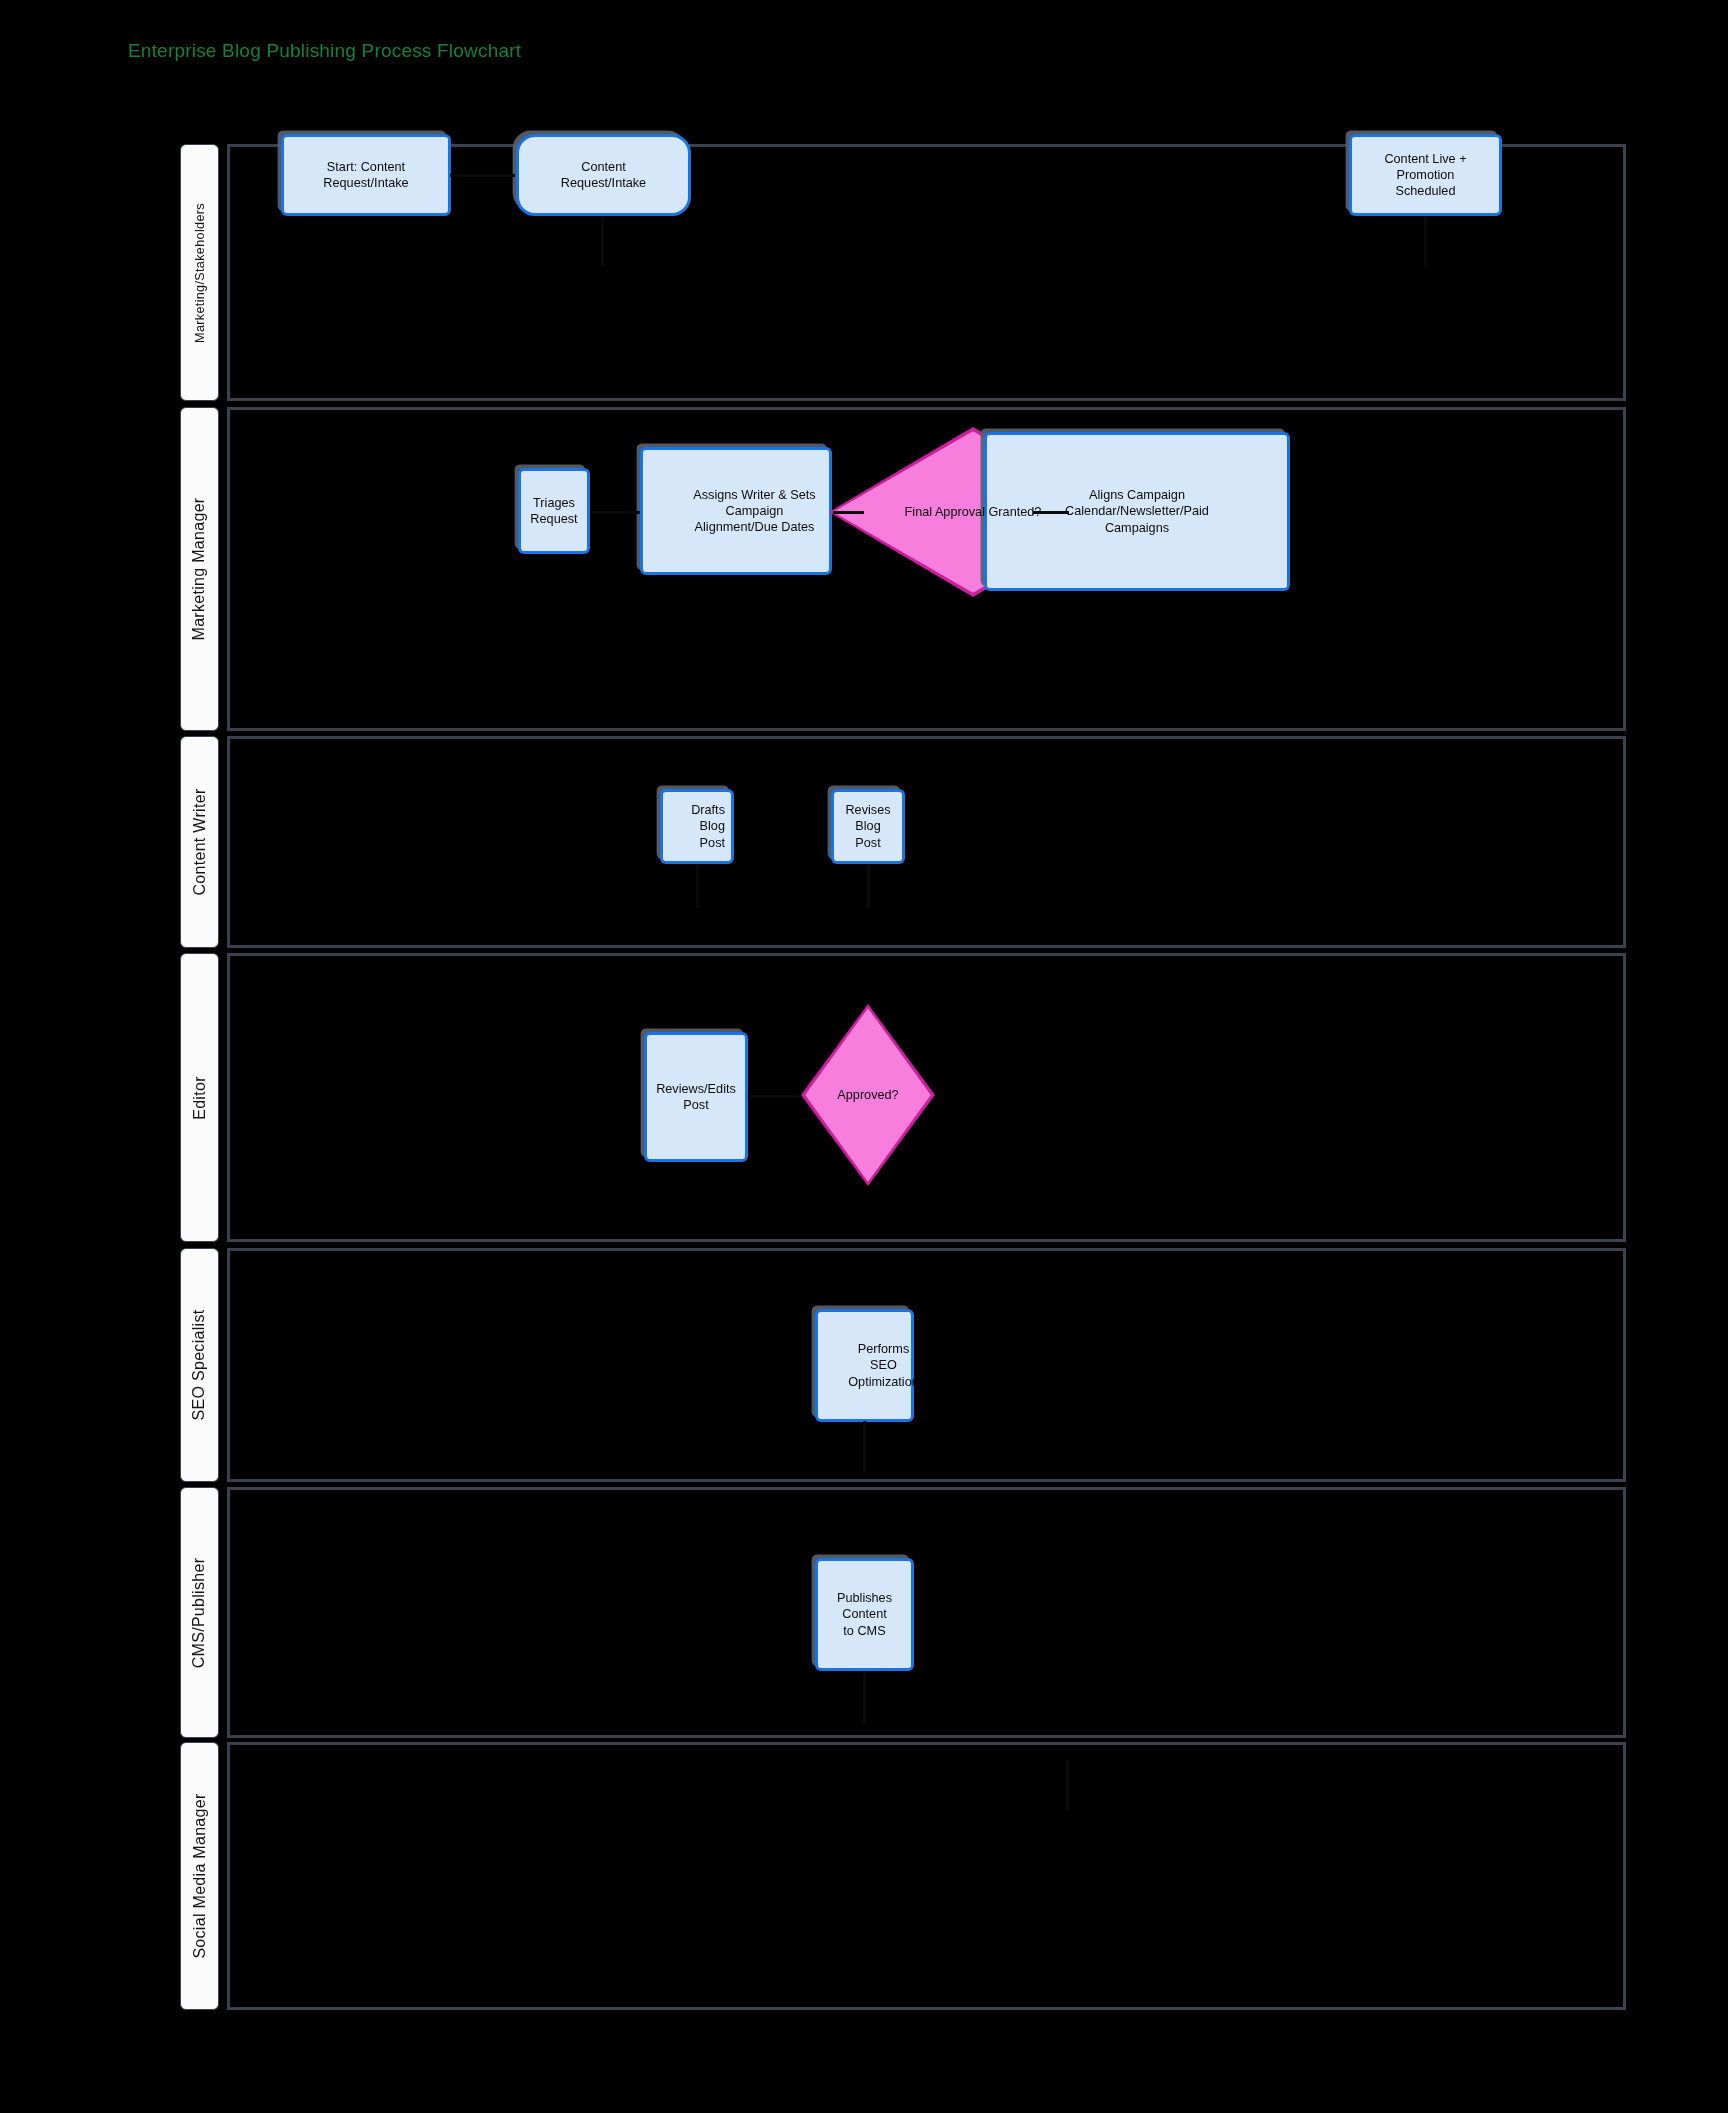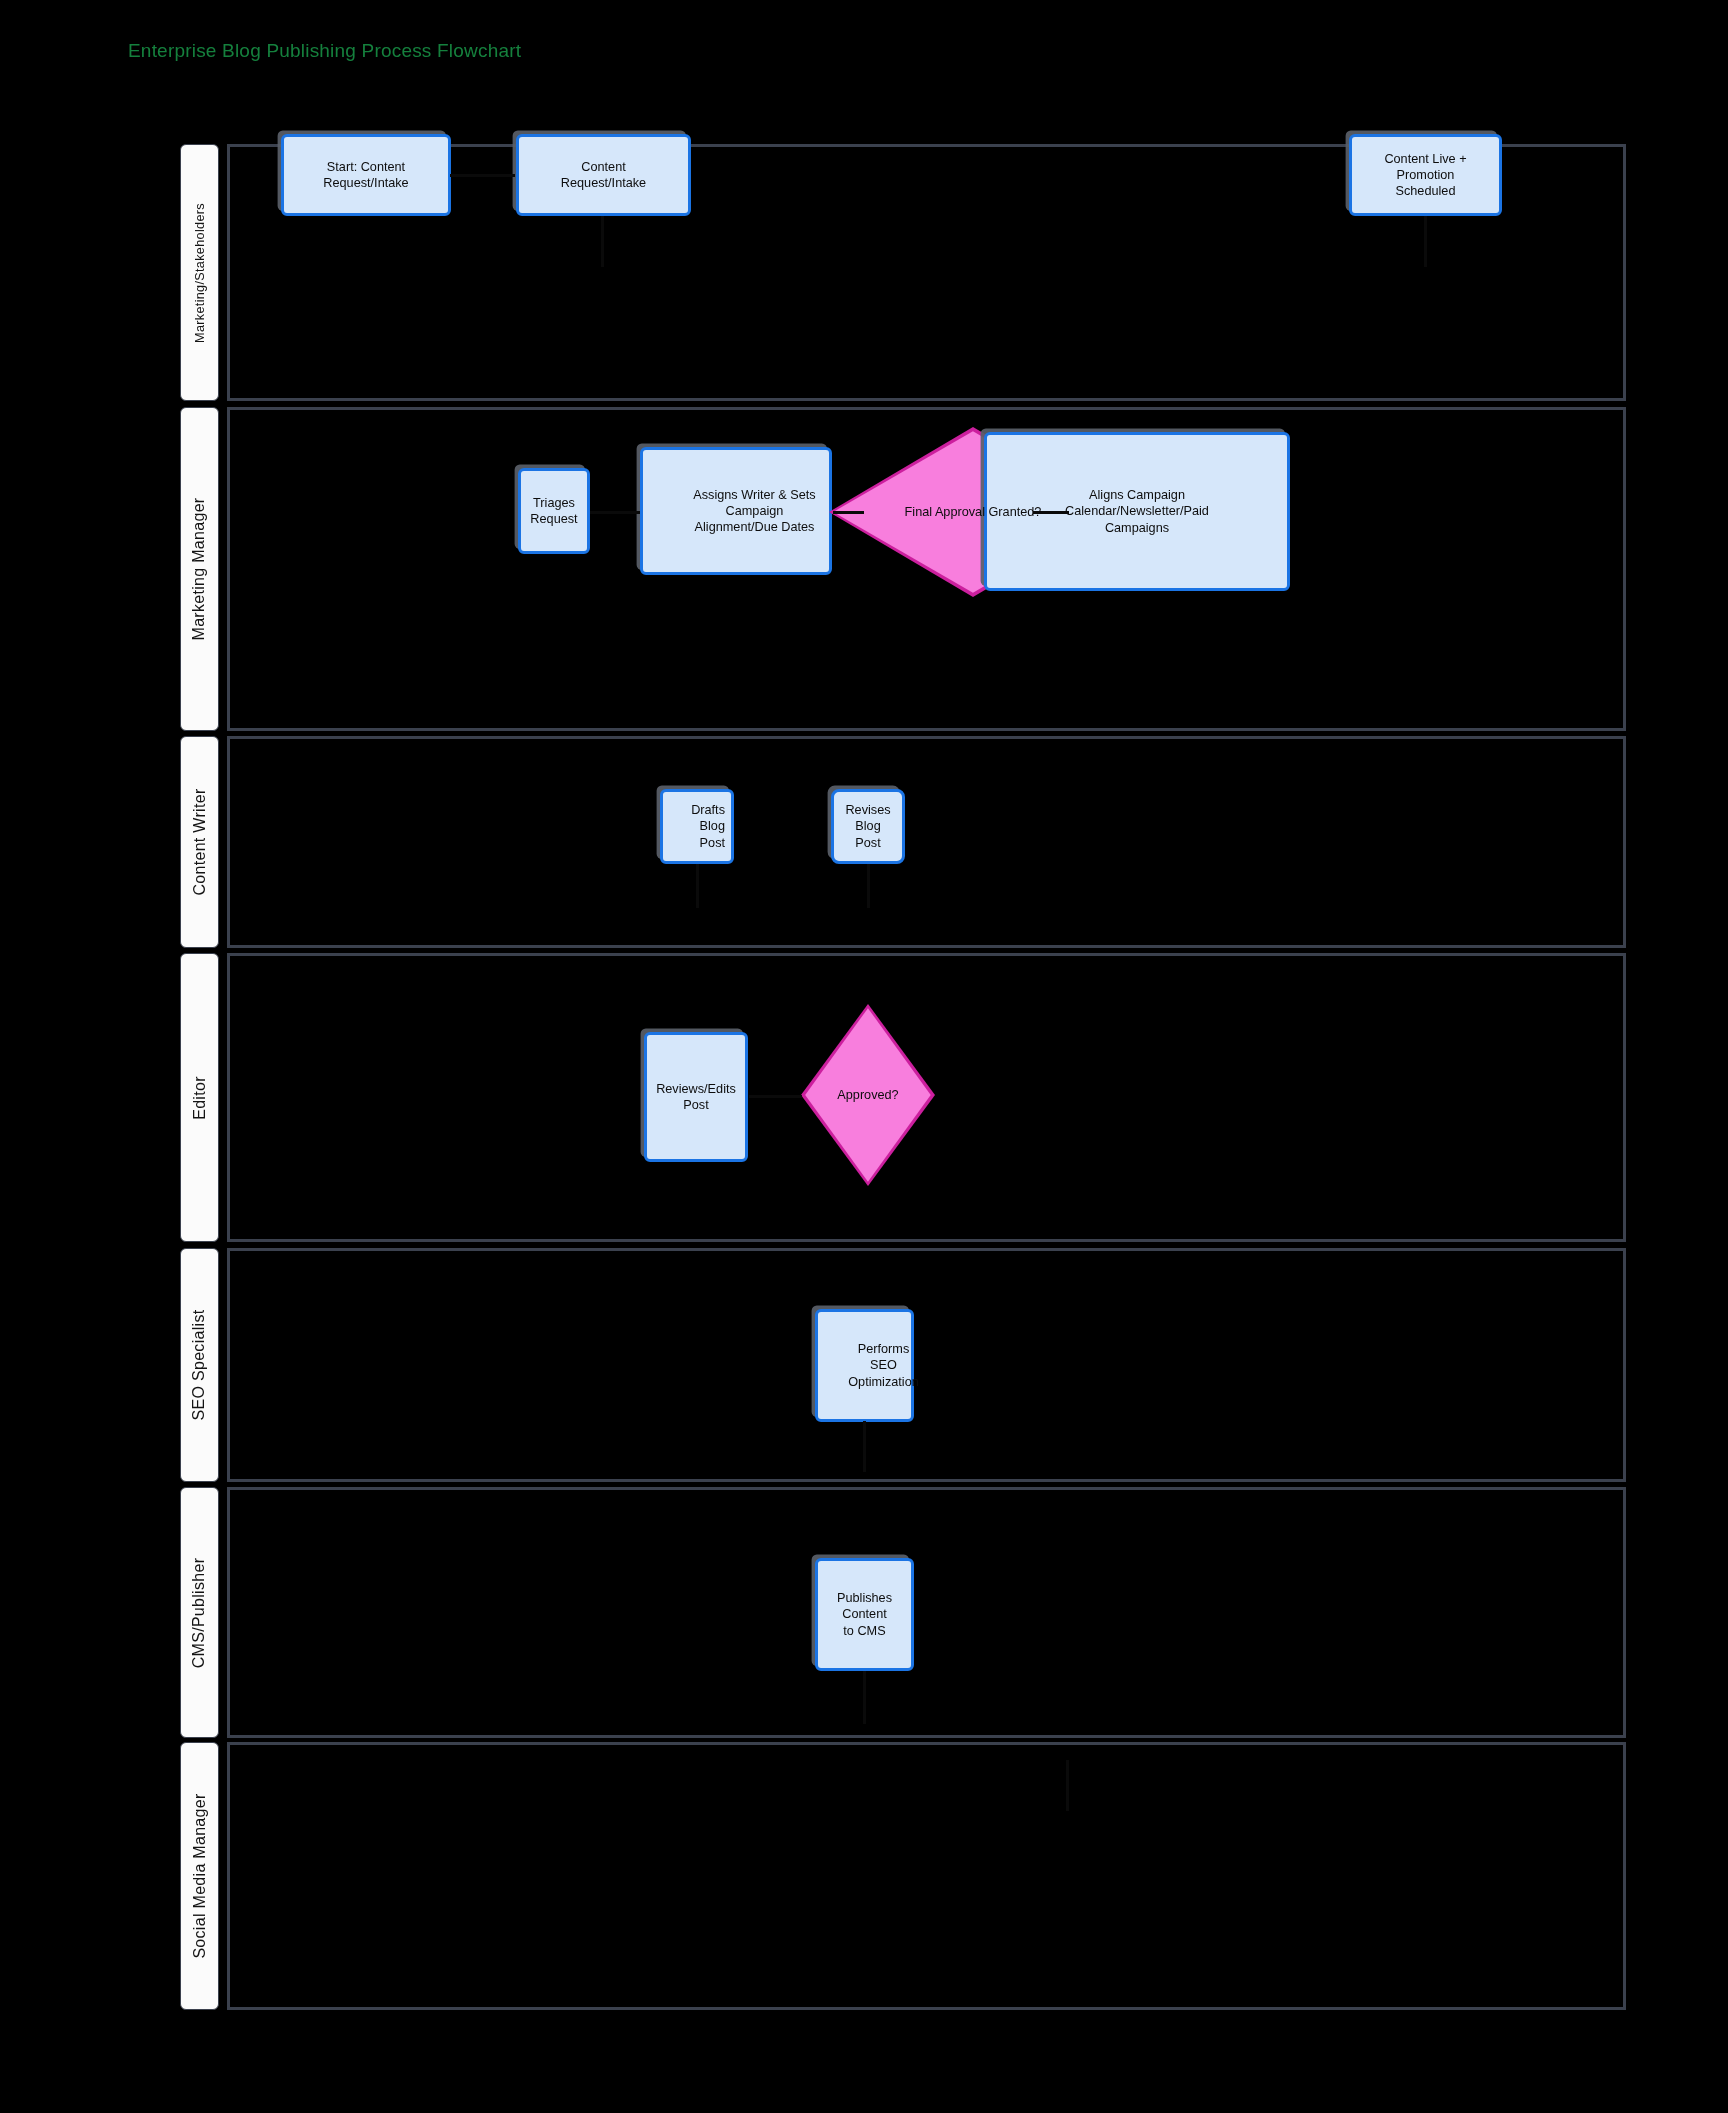--- a/index.html
+++ b/index.html
@@ -148,21 +148,21 @@
     <div class="lane-header">
       <span class="lane-header-label small">Marketing/Stakeholders</span>
     </div>
     <div class="lane-body">
 
       <div class="node process" style="left:51px; top:-12.7px; width:170px; height:82px;align-items:center;">
         <span class="node-label">Start: Content
 Request/Intake</span>
       </div>
 
-      <div class="node process" style="left:286px; top:-12.7px; width:175px; height:82px;">
+      <div class="node process" style="left:286px; top:-12.7px; width:175px; height:82px;border-radius:19px;">
         <span class="node-label">Content
 Request/Intake</span>
       </div>
 
       <div class="node process" style="left:1119px; top:-12.7px; width:153px; height:82px;">
         <span class="node-label">Content Live +
 Promotion
 Scheduled</span>
       </div>
 
@@ -211,21 +211,21 @@
     <div class="lane-header">
       <span class="lane-header-label">Content Writer</span>
     </div>
     <div class="lane-body">
 
       <div class="node process" style="left:430px; top:50px; width:74px; height:75px;text-align:right;">
         <span class="node-label">Drafts Blog
 Post</span>
       </div>
 
-      <div class="node process" style="left:601px; top:50px; width:74px; height:75px;border-radius:8px;">
+      <div class="node process" style="left:601px; top:50px; width:74px; height:75px;">
         <span class="node-label">Revises Blog
 Post</span>
       </div>
 
       <div class="connector" style="left:466px; top:125px; width:2.5px; height:44px;"></div>
       <div class="connector" style="left:637px; top:125px; width:2.5px; height:44px;"></div>
     </div>
   </div>
 
   <div class="lane" style="top:809px; height:289px;">

